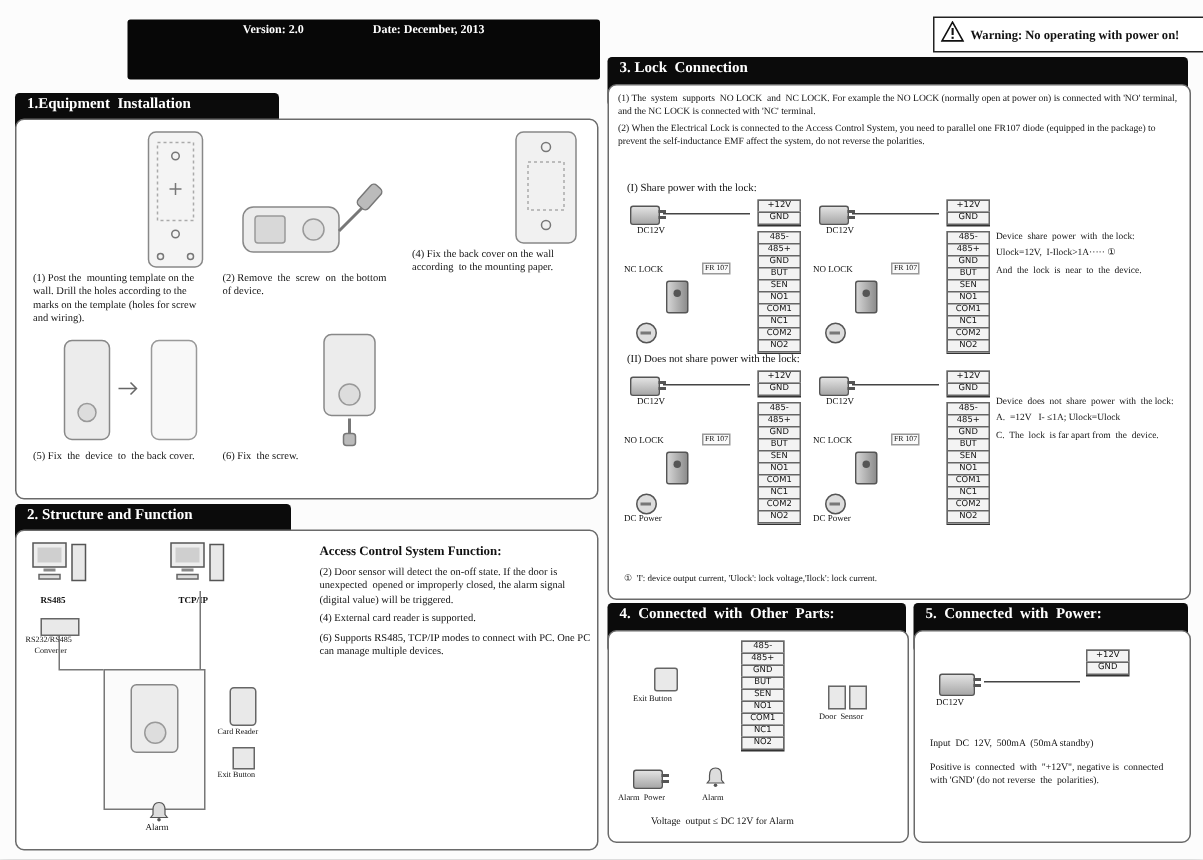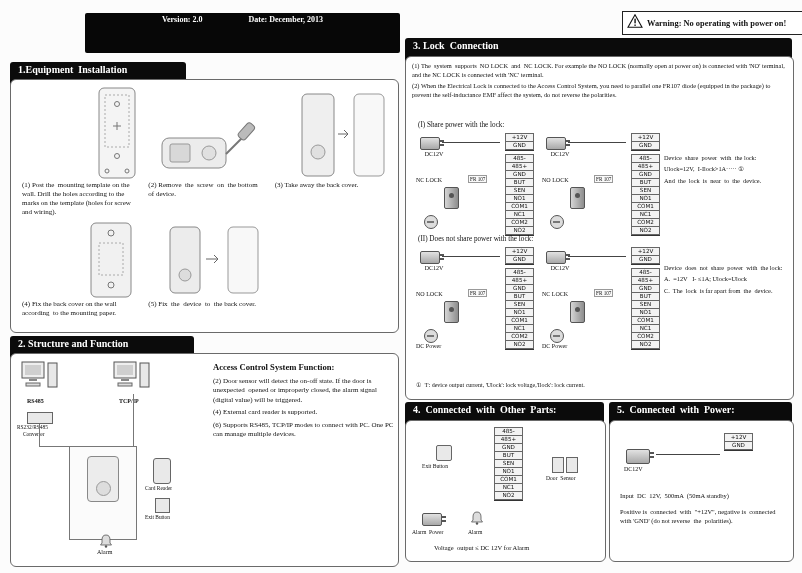--- a/index.html
+++ b/index.html
@@ -107,31 +107,20 @@
               <rect x="6" y="28" width="64" height="30" rx="7" fill="#ececec" stroke="#888"></rect>
               <rect x="14" y="34" width="20" height="18" rx="2" fill="#d8d8d8" stroke="#999"></rect>
               <circle cx="53" cy="43" r="7" fill="#e0e0e0" stroke="#999"></circle>
               <line x1="70" y1="44" x2="88" y2="26" stroke="#777" stroke-width="2"></line>
               <rect x="86" y="12" width="9" height="18" rx="3" transform="rotate(42 90 21)" fill="#bbb" stroke="#777"></rect>
             </svg>
         </div>
         <div class="cap pw">(2) Remove  the  screw  on  the bottom of device.</div>
       </div>
 
-      <div class="step">
-        <div class="art">
-          <svg width="100" height="92" viewBox="0 0 100 92">
-              <rect x="8" y="6" width="32" height="82" rx="5" fill="#efefef" stroke="#888"></rect>
-              <circle cx="24" cy="64" r="7" fill="#e0e0e0" stroke="#999"></circle>
-              <path d="M44 46 h10 m-4 -4 l4 4 l-4 4" stroke="#666" fill="none"></path>
-              <rect x="60" y="6" width="30" height="82" rx="5" fill="#f8f8f8" stroke="#999"></rect>
-            </svg>
-        </div>
-        <div class="cap pw">(3) Take away the back cover.</div>
-      </div>
 
       <div class="step r2">
         <div class="art">
           <svg width="60" height="78" viewBox="0 0 60 78">
               <rect x="10" y="2" width="40" height="74" rx="5" fill="#f1f1f1" stroke="#888"></rect>
               <circle cx="30" cy="12" r="3" fill="none" stroke="#777"></circle>
               <circle cx="30" cy="64" r="3" fill="none" stroke="#777"></circle>
               <rect x="18" y="22" width="24" height="32" fill="none" stroke="#aaa" stroke-dasharray="2 2"></rect>
             </svg>
         </div>
@@ -143,20 +132,31 @@
           <svg width="104" height="78" viewBox="0 0 104 78">
               <rect x="6" y="6" width="30" height="66" rx="5" fill="#ececec" stroke="#888"></rect>
               <circle cx="21" cy="54" r="6" fill="#ddd" stroke="#999"></circle>
               <path d="M42 38 h12 m-4 -4 l4 4 l-4 4" stroke="#666" fill="none"></path>
               <rect x="64" y="6" width="30" height="66" rx="5" fill="#f8f8f8" stroke="#999"></rect>
             </svg>
         </div>
         <div class="cap pw">(5) Fix  the  device  to  the back cover.</div>
       </div>
 
+      <div class="step r2">
+        <div class="art">
+          <svg width="70" height="78" viewBox="0 0 70 78">
+              <rect x="18" y="2" width="34" height="54" rx="5" fill="#ececec" stroke="#888"></rect>
+              <circle cx="35" cy="42" r="7" fill="#ddd" stroke="#999"></circle>
+              <line x1="35" y1="58" x2="35" y2="70" stroke="#777" stroke-width="2"></line>
+              <rect x="31" y="68" width="8" height="8" rx="2" fill="#bbb" stroke="#777"></rect>
+            </svg>
+        </div>
+        <div class="cap pw">(6) Fix  the screw.</div>
+      </div>
 
     </div>
   </div>
 
   <div class="bar" style="left:10px;top:336px;min-width:168px;">2. Structure and Function</div>
   <div class="panel" style="left:10px;top:353px;width:387px;height:212px;">
 
     <div class="diagram">
       <span style="position:absolute;left:4px;top:2px;">
         <svg width="40" height="34" viewBox="0 0 40 34">

